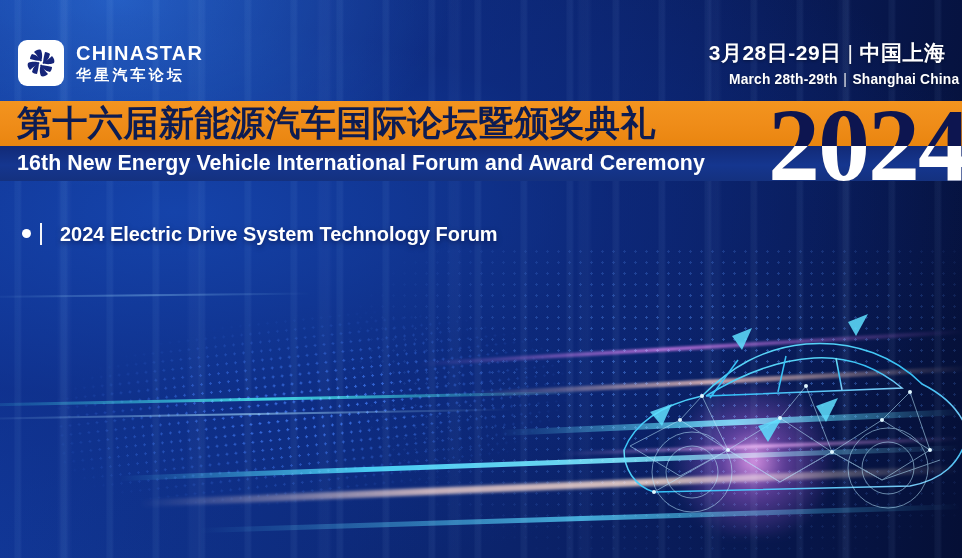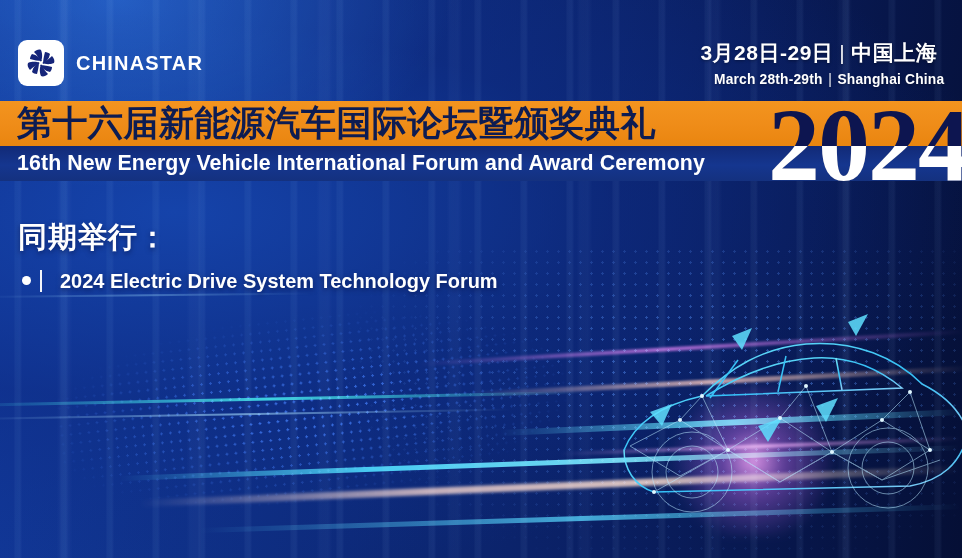--- a/index.html
+++ b/index.html
@@ -77,21 +77,21 @@
   .logo-words{ display:flex; flex-direction:column; justify-content:center; }
   .logo-en{
     color:#fff; font-weight:700; font-size:20px; letter-spacing:1.2px; line-height:1.05;
     font-family:"Liberation Sans","DejaVu Sans",sans-serif;
   }
   .logo-cn{
     color:#fff; font-size:15px; letter-spacing:3.2px; line-height:1.15; margin-top:2px;
     font-family:"Liberation Sans","DejaVu Sans",sans-serif; font-weight:700;
   }
 
-  .dateblock{ position:absolute; right:18px; top:40px; text-align:center; }
+  .dateblock{ position:absolute; right:3px; top:40px; text-align:left; }
   .date-cn{
     color:#fff; font-size:21px; font-weight:700; letter-spacing:.5px; line-height:1.25;
     text-shadow:0 1px 3px rgba(0,0,0,.35);
   }
   .date-en{
     color:#fff; font-size:15px; font-weight:700; letter-spacing:.2px; line-height:1.3; margin-top:3px;
     transform:scaleX(.92); transform-origin:right center;
     text-shadow:0 1px 3px rgba(0,0,0,.35);
   }
   .sep{ display:inline-block; padding:0 6px; font-weight:400; opacity:.95; }
@@ -243,20 +243,21 @@
           <path d="M4 17 C9 15 13 16 16 17 C12 19 9 21 6 24 C4 22 3 19 4 17 Z"></path>
           <path d="M26 26 C21 25 18 22 16 19 C20 19 24 20 28 21 C28 23 27 25 26 26 Z"></path>
           <path d="M8 8 C13 9 16 12 18 15 C14 15 10 14 6 13 C6 11 7 9 8 8 Z"></path>
           <path d="M26 8 C25 13 22 16 19 18 C19 14 20 10 21 6 C23 6 25 7 26 8 Z"></path>
           <path d="M8 26 C9 21 12 18 15 16 C15 20 14 24 13 28 C11 28 9 27 8 26 Z"></path>
         </g>
       </svg>
     </div>
     <div class="logo-words">
       <div class="logo-en">CHINASTAR</div>
+      <div class="logo-cn">华星汽车论坛</div>
     </div>
   </div>
 
   <div class="dateblock">
     <div class="date-cn">
       <span>3月28日-29日</span><span class="sep">|</span><span>中国上海</span>
     </div>
     <div class="date-en">
       <span>March 28th-29th</span><span class="sep">|</span><span>Shanghai China</span>
     </div>
@@ -265,21 +266,20 @@
   <div class="bandwrap">
     <div class="band-orange"></div>
     <div class="band-blue"></div>
     <div class="year">2024</div>
     <div class="year-clip">2024</div>
     <div class="title-cn">第十六届新能源汽车国际论坛暨颁奖典礼</div>
     <div class="title-en">16th New Energy Vehicle International Forum and Award Ceremony</div>
   </div>
 
   <div class="listwrap">
-    <div class="list-head">同期举行：</div>
 
 
     <div class="frow">
       <span class="fbullet"></span>
       <span class="fbar"></span>
       <span class="fen">2024 Electric Drive System Technology Forum</span>
     </div>
 
   </div>
 

